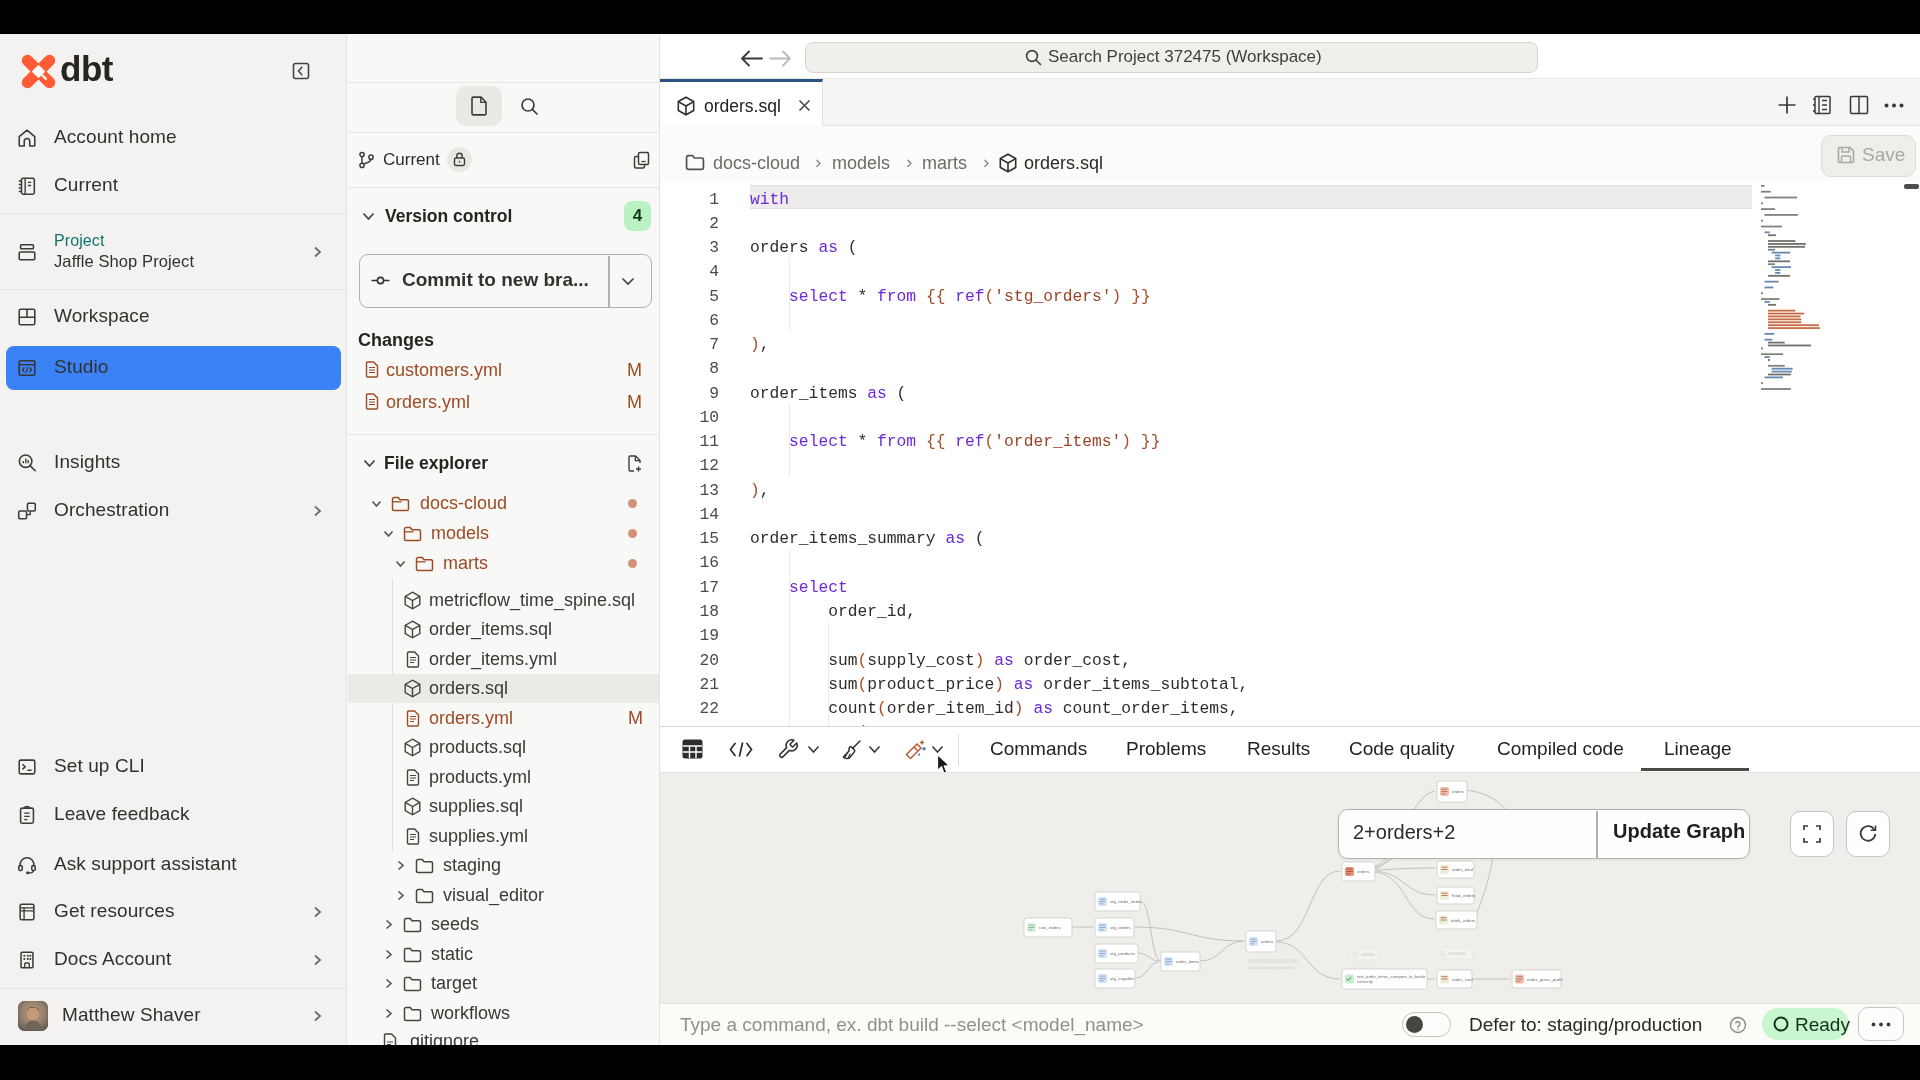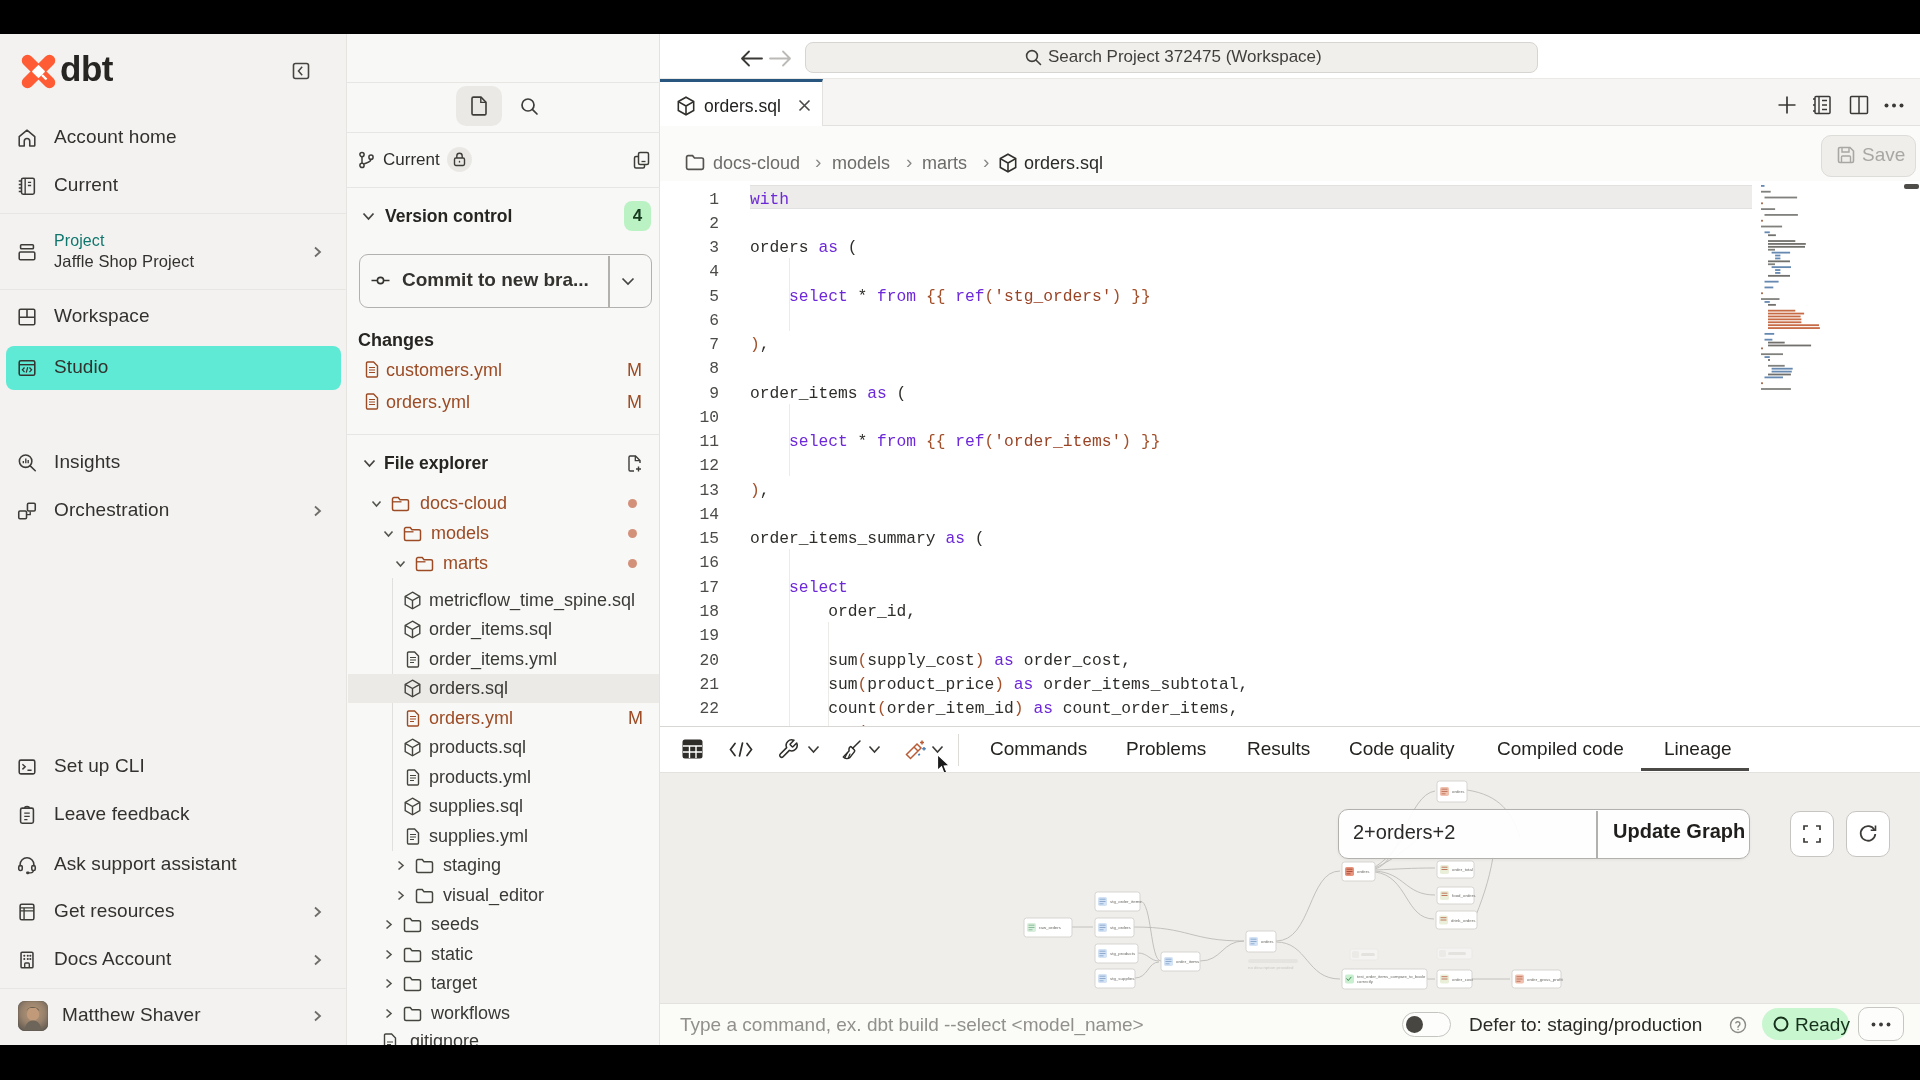--- a/index.html
+++ b/index.html
@@ -71,21 +71,21 @@
         </svg>
     </div>
     <div class="sdiv" style="top:255px"></div>
     <div class="srow" style="top:261px">
       <svg class="ic" viewBox="0 0 24 24" fill="none" stroke="#3d3c39" stroke-width="1.7">
           <rect x="3.5" y="3.5" width="17" height="17" rx="1.5"></rect>
           <path d="M12 3.5 v8.8 M3.5 12.3 h17"></path>
         </svg>
       <div class="lb">Workspace</div>
     </div>
-    <div class="srow" style="top:312px;background:#5eead4">
+    <div class="srow" style="top:312px;background:#3b82f6">
       <svg class="ic" viewBox="0 0 24 24" fill="none" stroke="#353431" stroke-width="1.7">
           <rect x="3.5" y="4" width="17" height="16" rx="1.8"></rect>
           <path d="M3.5 8.4 h17" stroke-width="1.5"></path>
           <path d="M9.3 11.5 7 14 l2.3 2.5 M14.7 11.5 17 14 l-2.3 2.5 M12.8 11 l-1.6 6" stroke-width="1.4"></path>
         </svg>
       <div class="lb">Studio</div>
     </div>
     <div class="srow" style="top:407px">
       <svg class="ic" viewBox="0 0 24 24" fill="none" stroke="#3d3c39" stroke-width="1.7">
           <circle cx="10.5" cy="10" r="6.8"></circle>

